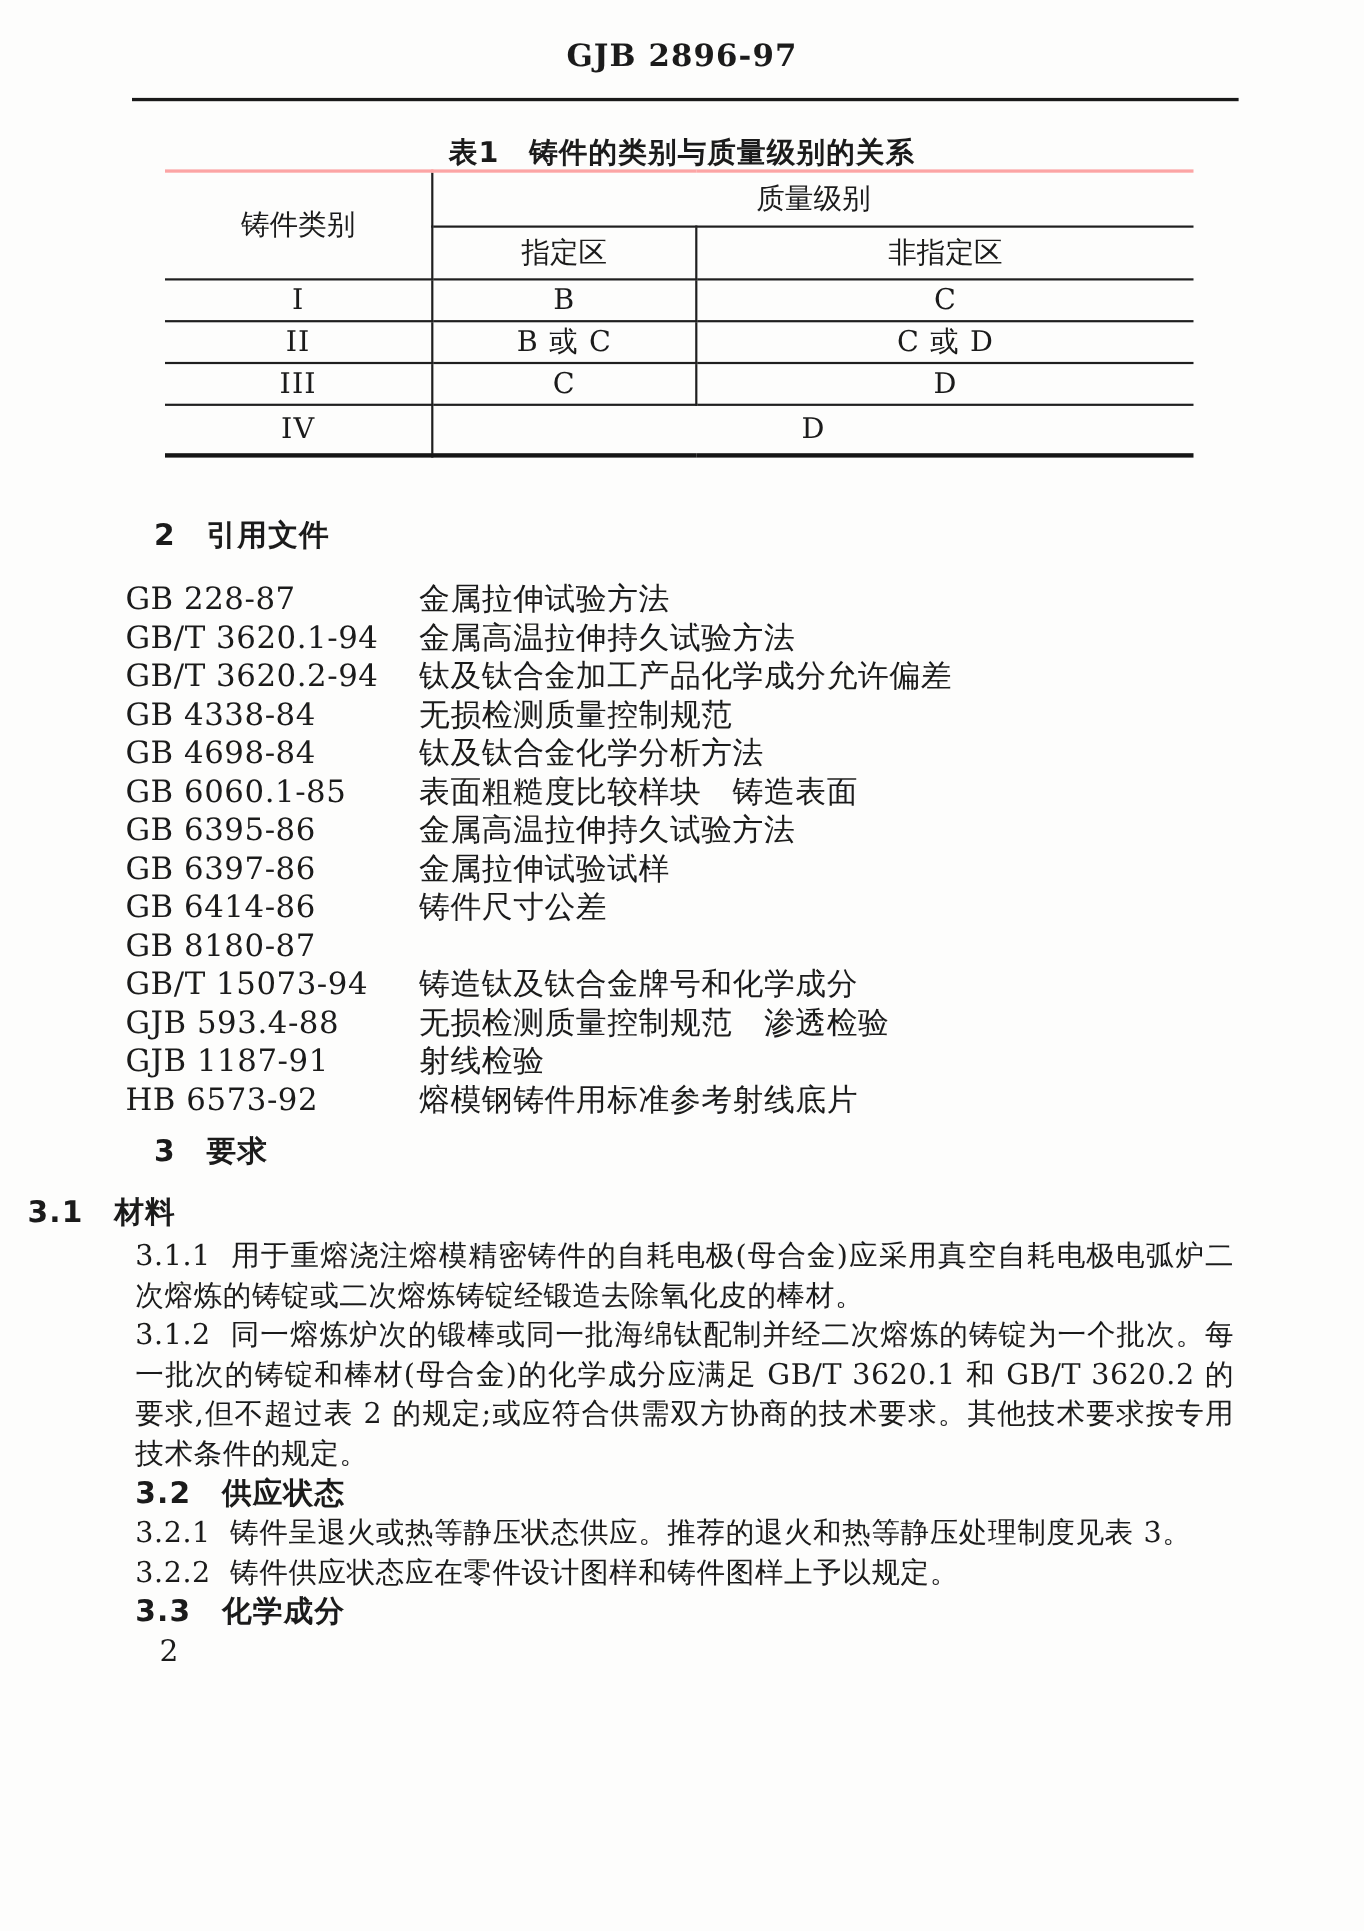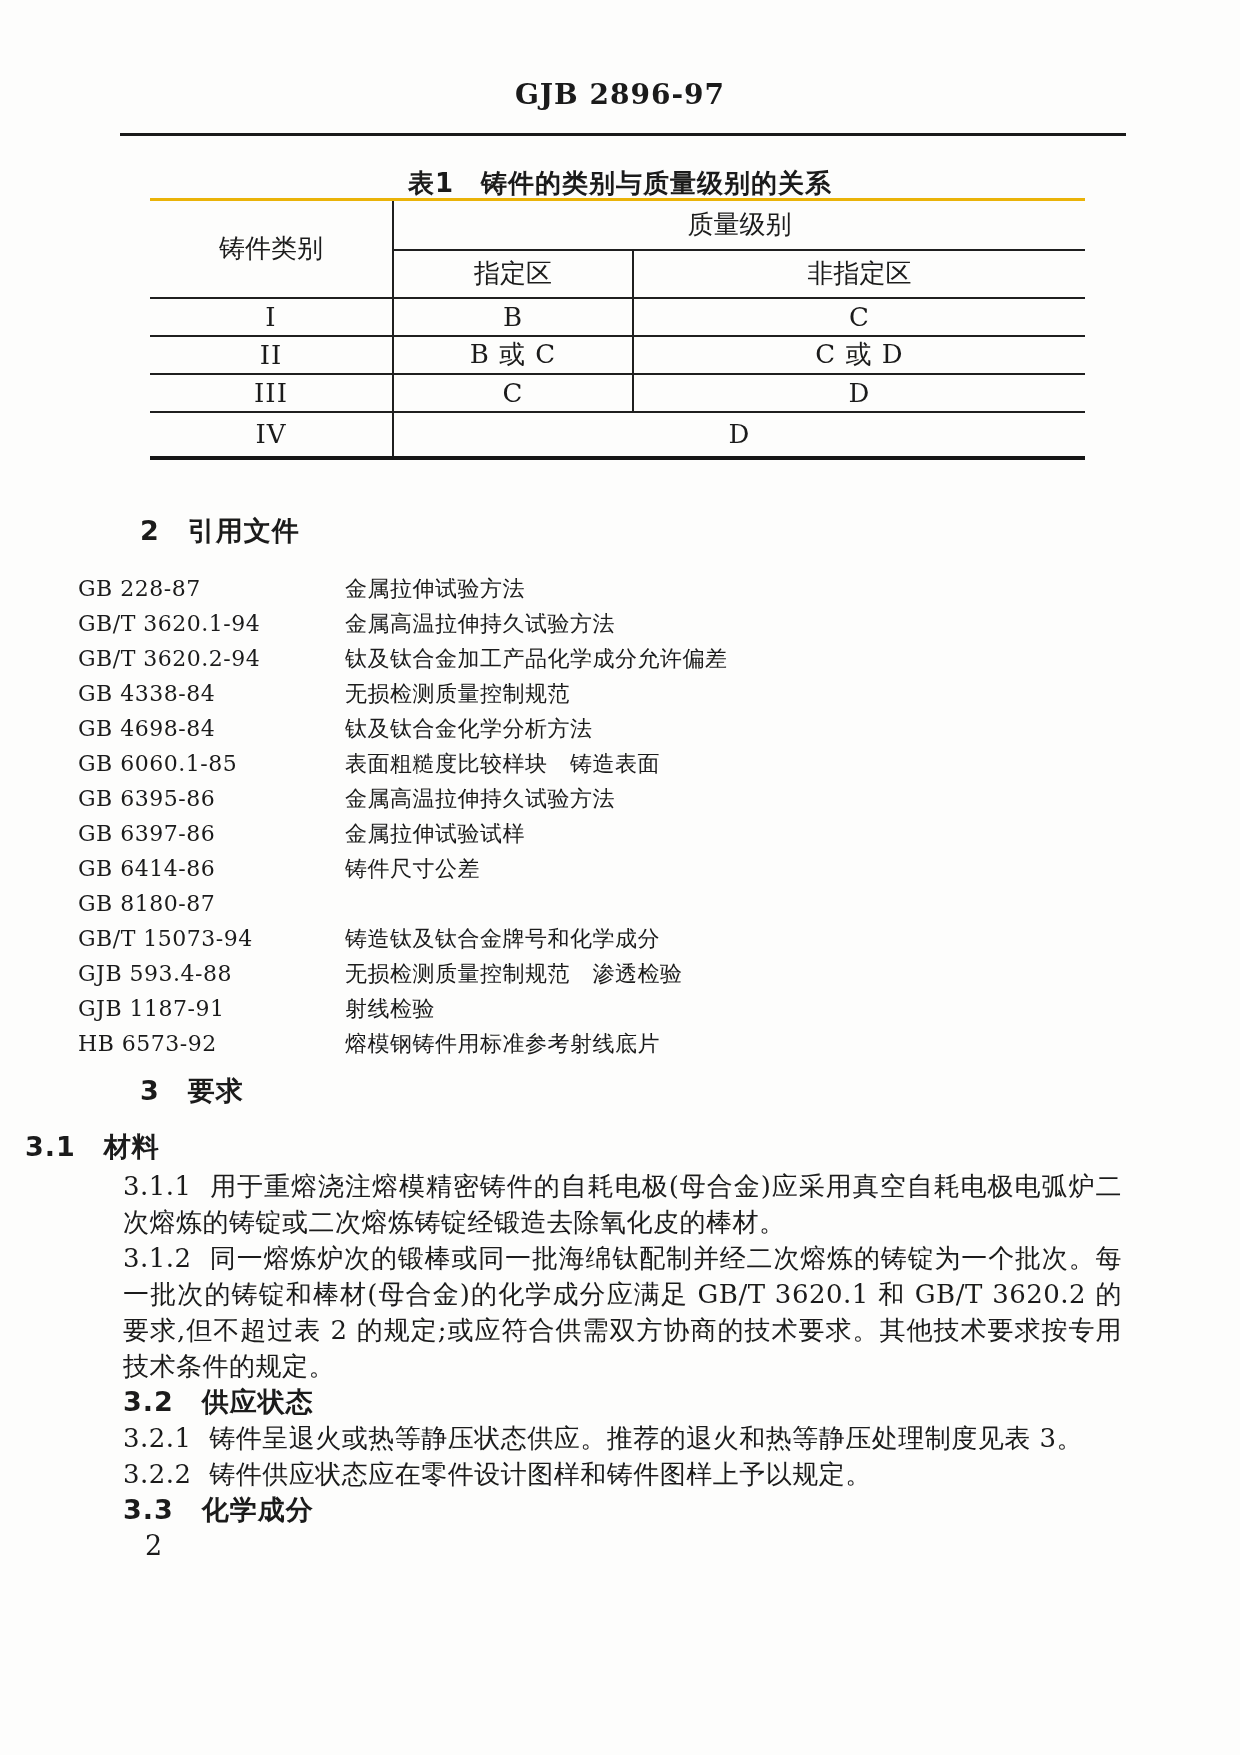--- a/index.html
+++ b/index.html
@@ -7,40 +7,40 @@
     width:1240px;height:1755px;
     background:#fdfdfc;
     color:#1b1b1b;
     font-family:"DejaVu Serif","Liberation Serif",serif;
     -webkit-font-smoothing:antialiased;
   }
   .page{position:relative;width:1240px;height:1755px;overflow:hidden;}
 
   
   .doc-number{
-    padding-top:80px;height:30px;line-height:30px;
+    padding-top:36px;height:30px;line-height:30px;
     text-align:center;font-size:28px;font-weight:700;letter-spacing:1px;
   }
   .header-rule{
     margin:23px 0 0 120px;width:1006px;height:3px;
     background:#1a1a1a;border:none;
   }
 
   
   .hei{font-family:"DejaVu Sans","Liberation Sans",sans-serif;font-weight:700;}
 
   
   .table-caption{
     margin-top:32px;height:30px;line-height:30px;
     text-align:center;font-size:26px;letter-spacing:1px;
   }
   table.t1{
     margin-left:150px;width:935px;
     border-collapse:collapse;table-layout:fixed;
-    border-top:3px solid #eab308;
+    border-top:3px solid #fca5a5;
     border-bottom:4px solid #161616;
   }
   table.t1 th,table.t1 td{
     padding:0;text-align:center;vertical-align:middle;
     font-size:26px;font-weight:400;
   }
   table.t1 th{font-size:26px;}
   .col-cat{width:243px;}
   .col-des{width:240px;}
   .col-non{width:452px;}
@@ -58,21 +58,21 @@
   }
   .sec2-h{margin-top:53px;margin-left:140px;}
   .sec3-h{margin-top:12px;margin-left:140px;}
   .sub-h{margin-left:123px;}
   .sub-h1{margin-top:20px;margin-left:25px;}
 
   
   .ref-list{margin-top:22px;}
   .ref-row{
     display:flex;height:35px;line-height:35px;
-    margin-left:78px;font-size:22px;
+    margin-left:114px;font-size:28px;
   }
   .ref-code{width:267px;flex:0 0 267px;letter-spacing:0.5px;}
   .ref-title{flex:1;letter-spacing:0.5px;}
 
   
   .para{
     margin:0 118px 0 123px;
     font-size:26px;line-height:36px;
     text-align:justify;white-space:pre-wrap;
     letter-spacing:0.5px;

